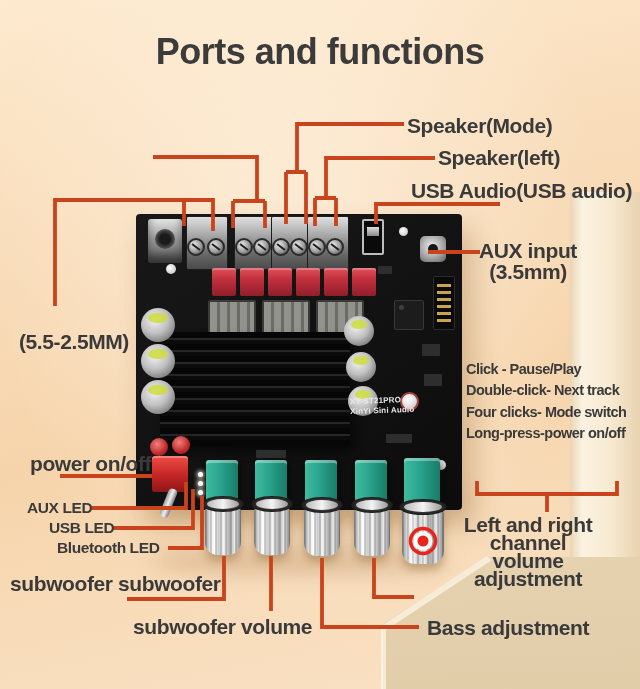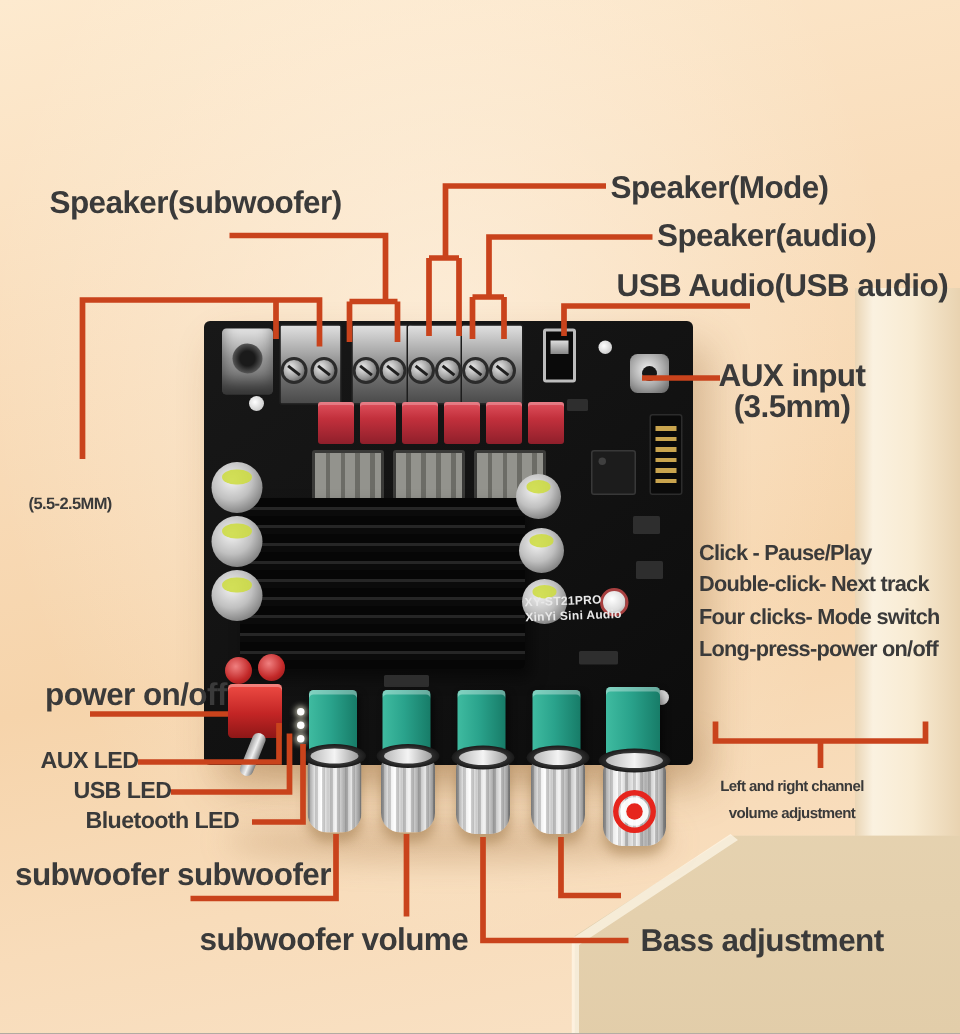--- a/index.html
+++ b/index.html
@@ -109,20 +109,21 @@
 
 <div class="scene">
 
   <div class="wall-panel"></div>
   <div class="box-top"></div>
   <div class="box-front"></div>
   <div class="box-edge"></div>
   <div class="board-shadow"></div>
   <div class="floor-shadow"></div>
 
+  <div class="title">Ports and functions</div>
 
   <div class="board">
     <div class="dc-jack"></div>
     <div class="tblock" style="left:50px"></div>
     <div class="tblock" style="left:98px"></div>
     <div class="tblock" style="left:135px"></div>
     <div class="tblock" style="left:171px"></div>
     <div class="screw" style="left:51px"></div>
     <div class="screw" style="left:71px"></div>
     <div class="screw" style="left:99px"></div>
@@ -206,42 +207,41 @@
     <path d="M127 599 H224 V556"></path>
     <path d="M271 611 V556"></path>
     <path d="M414 597 H374 V558"></path>
     <path d="M419 627 H322 V558"></path>
     <path d="M477 481 V494 H617 V481 M547 494 V512"></path>
     <circle cx="423" cy="541" r="9.5" fill="rgba(255,255,255,.9)" stroke="none"></circle>
     <circle cx="423" cy="541" r="12.5" fill="none" stroke="#e6251d" stroke-width="3.6"></circle>
     <circle cx="423" cy="541" r="5.5" fill="#e6251d" stroke="none"></circle>
   </svg>
 
-  <div class="lbl lbl-lg" style="left:33px;top:124px">Speaker(subwoofer)</div>
   <div class="lbl lbl-lg" style="left:407px;top:114px">Speaker(Mode)</div>
-  <div class="lbl lbl-lg" style="left:438px;top:146px">Speaker(audio)</div>
+  <div class="lbl lbl-lg" style="left:438px;top:146px">Speaker(left)</div>
   <div class="lbl lbl-lg" style="left:411px;top:179px">USB Audio(USB audio)</div>
   <div class="lbl lbl-lg centered" style="left:478px;top:240px;width:100px;line-height:21px">
     <span>AUX input</span><br>
     <span>(3.5mm)</span>
   </div>
-  <div class="lbl" style="left:19px;top:330px;font-size:11px">(5.5-2.5MM)</div>
+  <div class="lbl" style="left:19px;top:330px;font-size:21px">(5.5-2.5MM)</div>
 
   <div class="fn-list">
     <span>Click - Pause/Play</span>
     <span>Double-click- Next track</span>
     <span>Four clicks- Mode switch</span>
     <span>Long-press-power on/off</span>
   </div>
 
   <div class="lbl lbl-lg" style="left:30px;top:452px">power on/off</div>
   <div class="lbl lbl-md" style="left:27px;top:499px">AUX LED</div>
   <div class="lbl lbl-md" style="left:49px;top:519px">USB LED</div>
   <div class="lbl lbl-md" style="left:57px;top:539px">Bluetooth LED</div>
   <div class="lbl lbl-lg" style="left:10px;top:572px">subwoofer subwoofer</div>
   <div class="lbl lbl-lg" style="left:133px;top:615px">subwoofer volume</div>
-  <div class="lbl centered" style="left:438px;top:516px;width:180px;font-size:10px;line-height:18px;white-space:normal">
+  <div class="lbl centered" style="left:438px;top:516px;width:180px;font-size:21px;line-height:18px;white-space:normal">
     <span>Left and right channel</span><br>
     <span>volume adjustment</span>
   </div>
   <div class="lbl lbl-lg" style="left:427px;top:616px">Bass adjustment</div>
 
 </div>
 
 </body></html>

